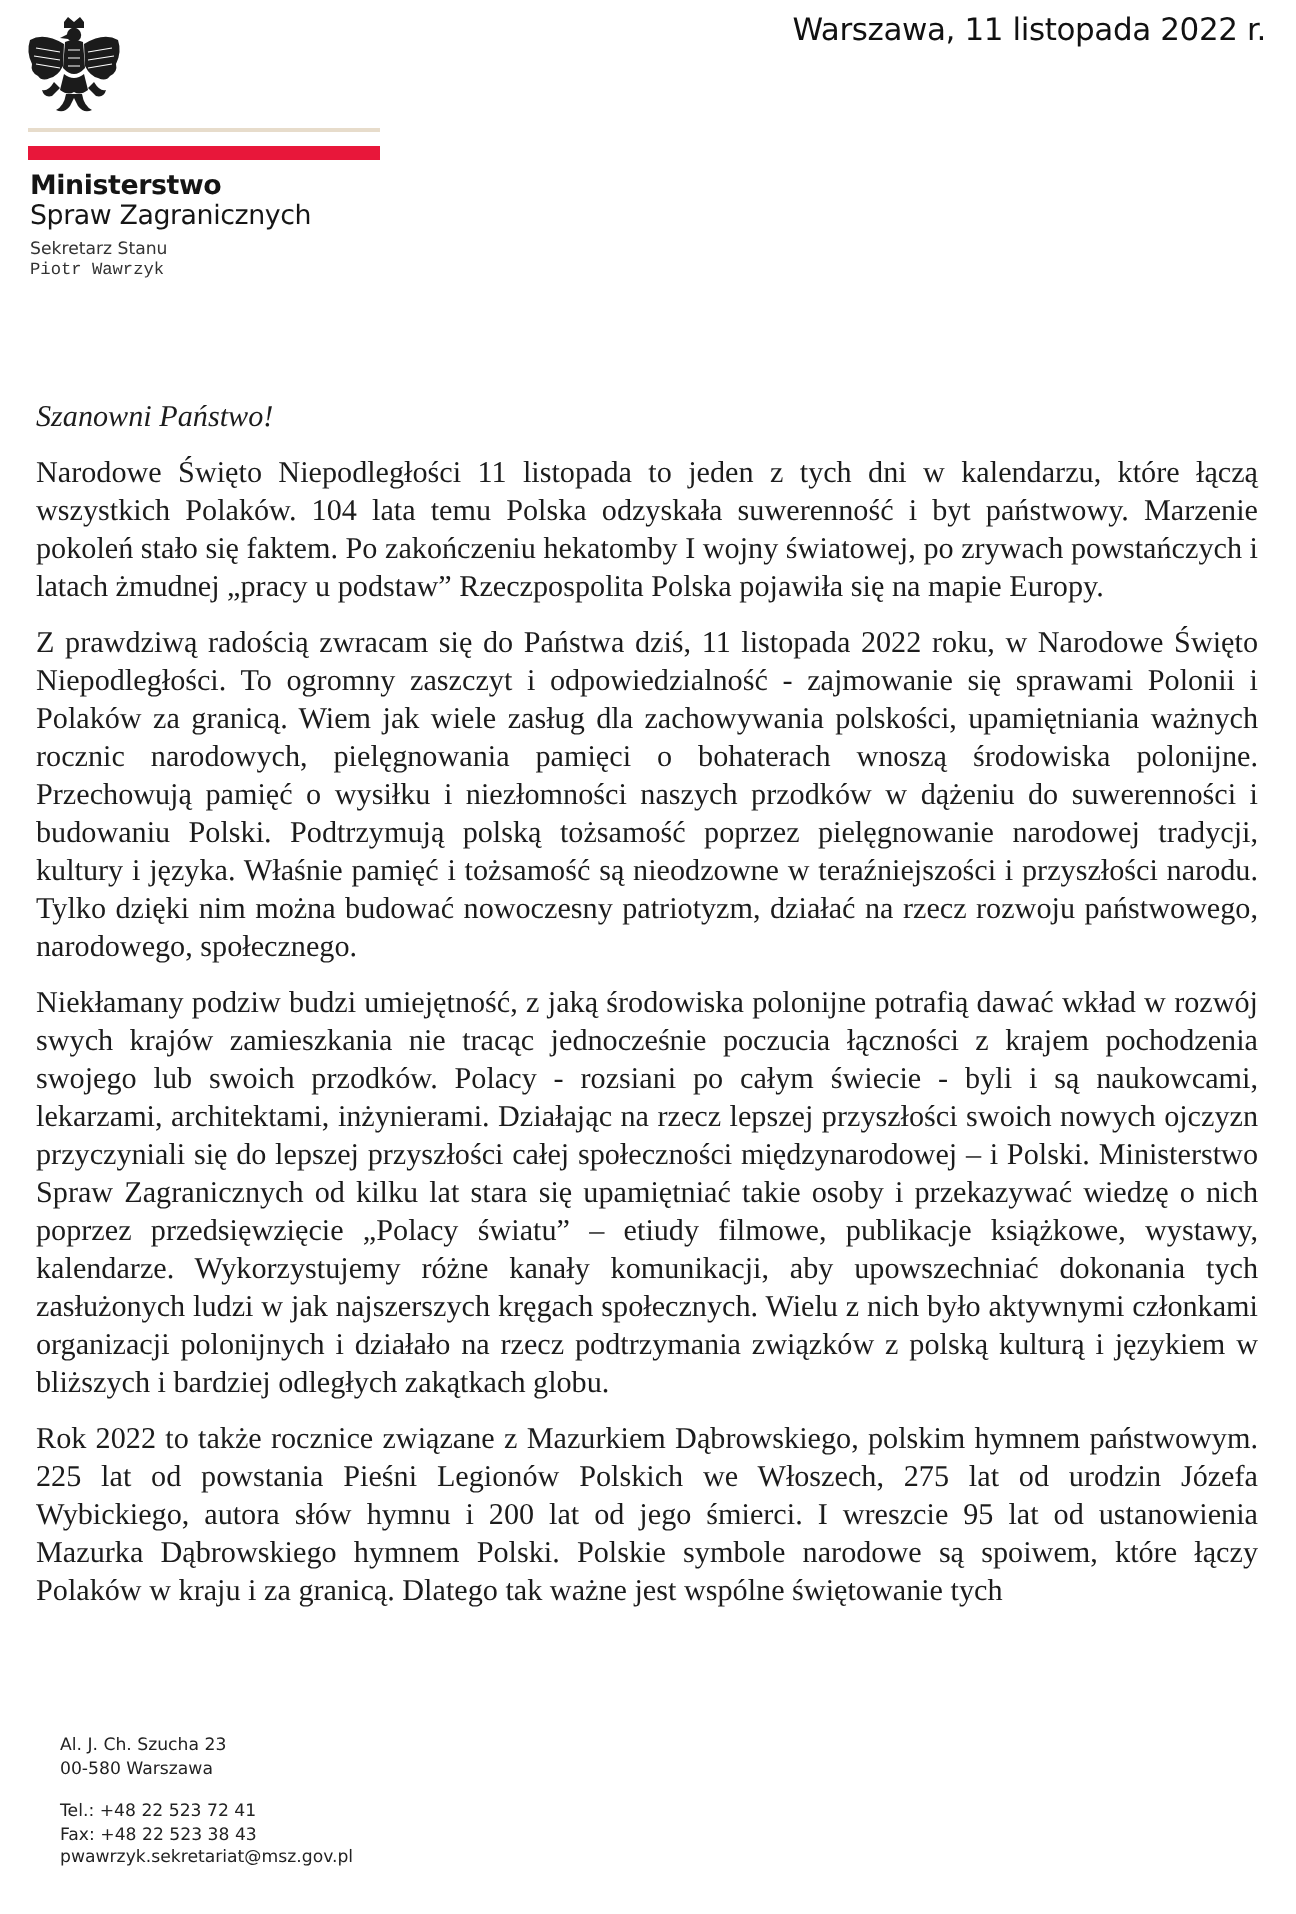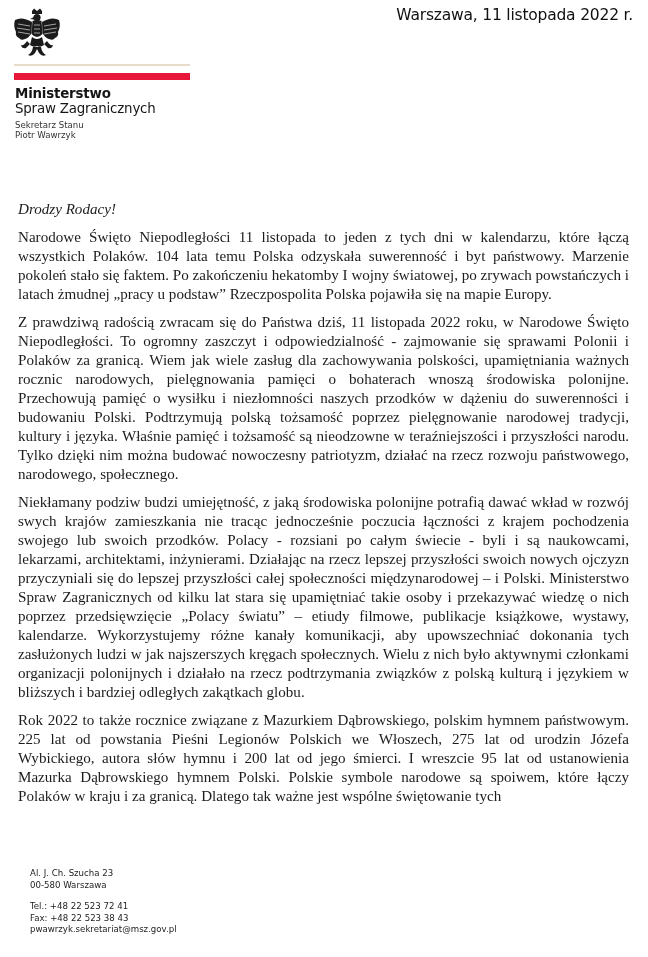--- a/index.html
+++ b/index.html
@@ -5,21 +5,21 @@
     html, body { margin: 0; padding: 0; background: #ffffff; }
     body { width: 648px; height: 957px; position: relative; overflow: hidden; color: #1a1a1a; }
     .eagle { position: absolute; left: 12px; top: 8px; width: 48px; width: 50px; height: 52px; }
     .date { position: absolute; right: 15px; top: 6px; font-family: "DejaVu Sans", sans-serif; font-size: 15.5px; color: #111; letter-spacing: -0.2px; }
     .rule-thin { position: absolute; left: 14px; top: 64px; width: 176px; height: 2px; background: #e7dccb; }
     .rule-red { position: absolute; left: 14px; top: 73px; width: 176px; height: 7px; background: #e8173a; }
     .ministry { position: absolute; left: 15px; top: 86px; font-family: "DejaVu Sans", sans-serif; color: #151515; }
     .ministry .l1 { font-size: 13.4px; font-weight: bold; line-height: 15px; letter-spacing: -0.2px; }
     .ministry .l2 { font-size: 13.4px; line-height: 16px; letter-spacing: -0.2px; }
     .ministry .l3 { font-size: 8.6px; line-height: 10px; margin-top: 3px; color: #333; }
-    .ministry .l4 { font-size: 8.6px; line-height: 10px; color: #333; }
+    .ministry .l4 { font-size: 8.6px; line-height: 10px; color: #333; font-family: Liberation Mono, monospace; }
     .letter { position: absolute; left: 18px; top: 200px; width: 611px; font-family: "Liberation Serif", serif; font-size: 15.1px; line-height: 19px; color: #1c1c1c; }
     .letter .greet { font-style: italic; margin: 0 0 9px 0; }
     .letter p { margin: 0 0 9px 0; text-align: justify; }
     .letter .p1 { margin-top: 0; }
     .footer { position: absolute; left: 30px; top: 868px; font-family: "DejaVu Sans", sans-serif; font-size: 8.6px; line-height: 11.5px; color: #222; }
     .footer .gap { height: 10px; }
   </style>
 </head>
 <body>
 
@@ -56,21 +56,21 @@
 <div class="rule-red"></div>
 
 <div class="ministry">
   <div class="l1">Ministerstwo</div>
   <div class="l2">Spraw Zagranicznych</div>
   <div class="l3">Sekretarz Stanu</div>
   <div class="l4">Piotr Wawrzyk</div>
 </div>
 
 <div class="letter">
-  <div class="greet">Drodzy Rodacy!</div>
+  <div class="greet">Szanowni Państwo!</div>
   <p class="p1">Narodowe Święto Niepodległości 11 listopada to jeden z tych dni w kalendarzu, które łączą wszystkich Polaków. 104 lata temu Polska odzyskała suwerenność i byt państwowy. Marzenie pokoleń stało się faktem. Po zakończeniu hekatomby I wojny światowej, po zrywach powstańczych i latach żmudnej „pracy u podstaw” Rzeczpospolita Polska pojawiła się na mapie Europy.</p>
   <p>Z prawdziwą radością zwracam się do Państwa dziś, 11 listopada 2022 roku, w Narodowe Święto Niepodległości. To ogromny zaszczyt i odpowiedzialność - zajmowanie się sprawami Polonii i Polaków za granicą. Wiem jak wiele zasług dla zachowywania polskości, upamiętniania ważnych rocznic narodowych, pielęgnowania pamięci o bohaterach wnoszą środowiska polonijne. Przechowują pamięć o wysiłku i niezłomności naszych przodków w dążeniu do suwerenności i budowaniu Polski. Podtrzymują polską tożsamość poprzez pielęgnowanie narodowej tradycji, kultury i języka. Właśnie pamięć i tożsamość są nieodzowne w teraźniejszości i przyszłości narodu. Tylko dzięki nim można budować nowoczesny patriotyzm, działać na rzecz rozwoju państwowego, narodowego, społecznego.</p>
   <p>Niekłamany podziw budzi umiejętność, z jaką środowiska polonijne potrafią dawać wkład w rozwój swych krajów zamieszkania nie tracąc jednocześnie poczucia łączności z krajem pochodzenia swojego lub swoich przodków. Polacy - rozsiani po całym świecie - byli i są naukowcami, lekarzami, architektami, inżynierami. Działając na rzecz lepszej przyszłości swoich nowych ojczyzn przyczyniali się do lepszej przyszłości całej społeczności międzynarodowej – i Polski. Ministerstwo Spraw Zagranicznych od kilku lat stara się upamiętniać takie osoby i przekazywać wiedzę o nich poprzez przedsięwzięcie „Polacy światu” – etiudy filmowe, publikacje książkowe, wystawy, kalendarze. Wykorzystujemy różne kanały komunikacji, aby upowszechniać dokonania tych zasłużonych ludzi w jak najszerszych kręgach społecznych. Wielu z nich było aktywnymi członkami organizacji polonijnych i działało na rzecz podtrzymania związków z polską kulturą i językiem w bliższych i bardziej odległych zakątkach globu.</p>
   <p>Rok 2022 to także rocznice związane z Mazurkiem Dąbrowskiego, polskim hymnem państwowym. 225 lat od powstania Pieśni Legionów Polskich we Włoszech, 275 lat od urodzin Józefa Wybickiego, autora słów hymnu i 200 lat od jego śmierci. I wreszcie 95 lat od ustanowienia Mazurka Dąbrowskiego hymnem Polski. Polskie symbole narodowe są spoiwem, które łączy Polaków w kraju i za granicą. Dlatego tak ważne jest wspólne świętowanie tych</p>
 </div>
 
 <div class="footer">
   <div>Al. J. Ch. Szucha 23</div>
   <div>00-580 Warszawa</div>
   <div class="gap"></div>

